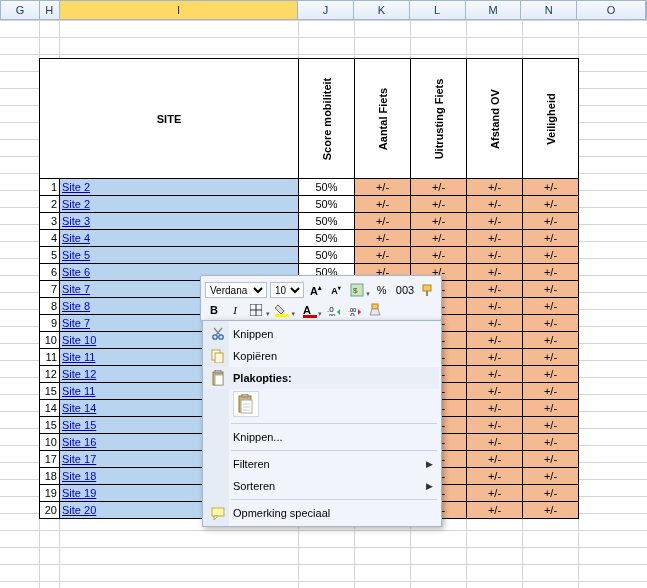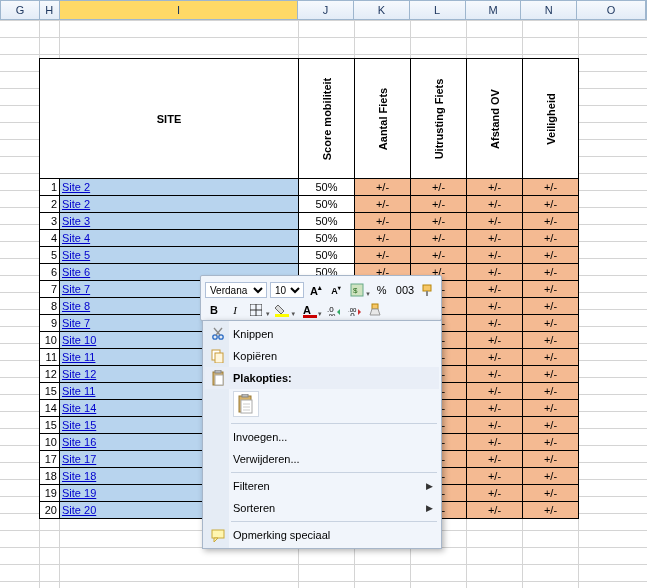--- a/index.html
+++ b/index.html
@@ -554,24 +554,21 @@
             <rect x="5" y="0" width="6" height="3" fill="#bbb" stroke="#888"></rect>
             <rect x="4" y="6" width="11" height="13" fill="#fff" stroke="#aaa"></rect>
             <line x1="6" y1="10" x2="13" y2="10" stroke="#ccc"></line>
             <line x1="6" y1="13" x2="13" y2="13" stroke="#ccc"></line>
             <line x1="6" y1="16" x2="13" y2="16" stroke="#ccc"></line>
           </svg>
       </div>
     </div>
     <div class="sep"></div>
     <div class="item">
-      <span>Invoegen...</span>
-    </div>
-    <div class="item">
-      <span>Verwijderen...</span>
+      <span>Knippen...</span>
     </div>
     <div class="sep"></div>
     <div class="item">
       <span>Filteren</span>
       <span class="arrow">▶</span>
     </div>
     <div class="item">
       <span>Sorteren</span>
       <span class="arrow">▶</span>
     </div>

